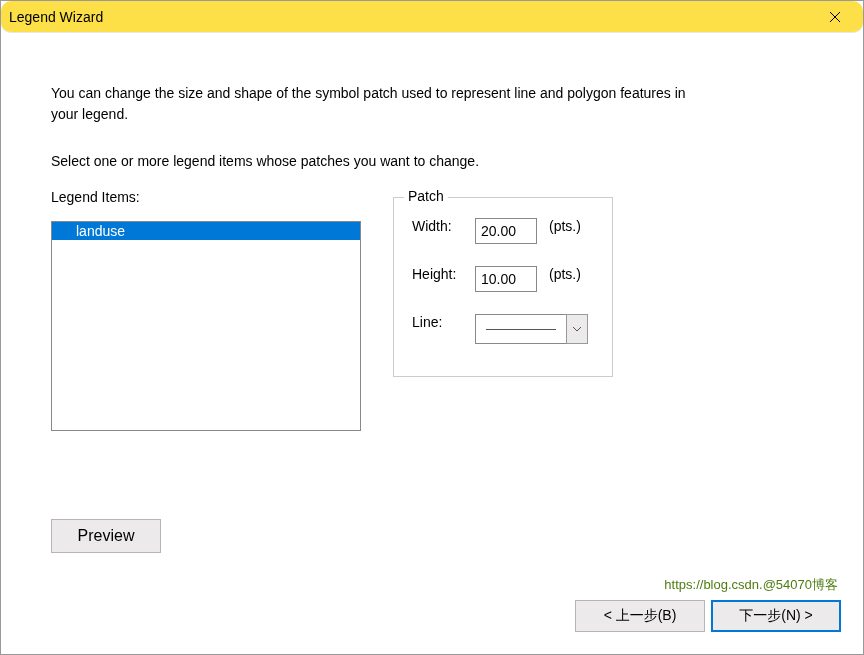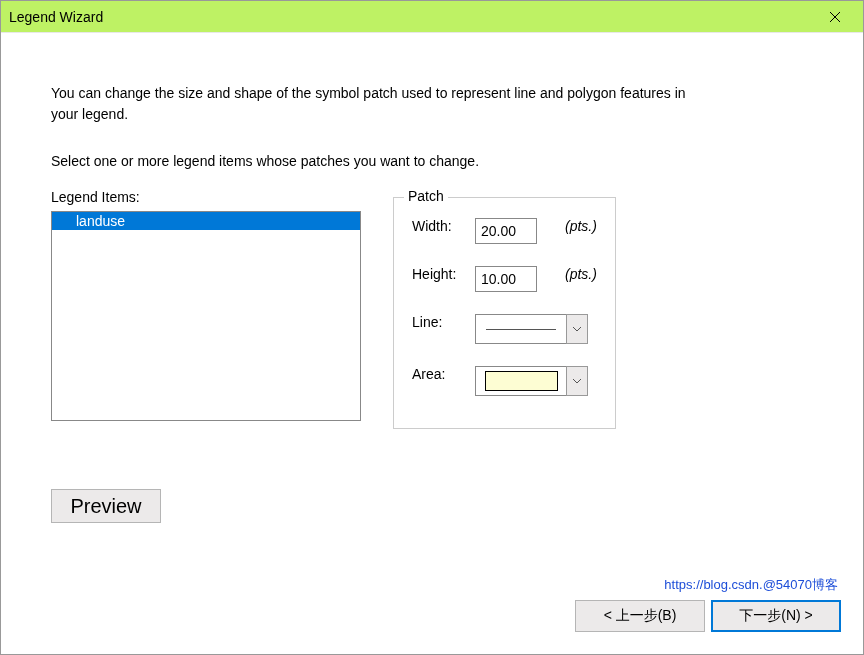--- a/index.html
+++ b/index.html
@@ -18,21 +18,22 @@
       border: 1px solid #999;
       background: #fff;
       position: relative;
     }
     .titlebar {
       height: 32px;
       display: flex;
       align-items: center;
       padding: 0 8px;
       border-bottom: 1px solid #e8e8e8;
-      background: #bef264;
+      background: #fde047;
+      border-radius: 10px;
     }
     .titlebar-title {
       flex: 1;
       font-size: 14px;
       color: #000;
     }
     .close-btn {
       width: 40px;
       height: 28px;
       display: flex;
@@ -58,21 +59,21 @@
     }
     .main-row {
       display: flex;
       gap: 30px;
       align-items: flex-start;
     }
     .legend-col {
       flex: 0 0 310px;
     }
     .legend-label {
-      margin-bottom: 6px;
+      margin-bottom: 16px;
     }
     .listbox {
       width: 310px;
       height: 210px;
       border: 1px solid #888;
       background: #fff;
       overflow: auto;
     }
     .list-item {
       padding: 1px 4px;
@@ -111,22 +112,21 @@
       width: 55px;
     }
     .patch-input {
       width: 62px;
       height: 26px;
       border: 1px solid #888;
       padding: 2px 5px;
       font-size: 14px;
     }
     .patch-units {
-      margin-left: 20px;
-      font-style: italic;
+      margin-left: 4px;
     }
     .combo {
       display: flex;
       width: 113px;
       height: 30px;
     }
     .combo-display {
       flex: 1;
       border: 1px solid #888;
       border-right: none;
@@ -149,27 +149,27 @@
       height: 1px;
       background: #555;
     }
     .area-sample {
       width: 73px;
       height: 20px;
       background: #fdfdd3;
       border: 1px solid #000;
     }
     .preview-btn {
-      margin-top: 60px;
+      margin-top: 88px;
       width: 110px;
       height: 34px;
       background: #eceaea;
       border: 1px solid #b5b5b5;
       cursor: pointer;
-      font-size: 20px;
+      font-size: 16px;
     }
     .nav-buttons {
       position: absolute;
       bottom: 22px;
       right: 22px;
       display: flex;
       gap: 6px;
     }
     .nav-btn {
       width: 130px;
@@ -185,21 +185,21 @@
     .nav-btn.primary {
       border: 2px solid #0078d7;
     }
     .nav-btn.cancel {
       width: 100px;
     }
     .watermark {
       position: absolute;
       bottom: 60px;
       right: 25px;
-      color: #1d4ed8;
+      color: #4d7c0f;
       font-size: 13px;
       pointer-events: none;
     }
   </style>
 </head>
 <body>
 
 <div class="window">
   <div class="titlebar">
     <div class="titlebar-title">Legend Wizard</div>
@@ -245,33 +245,20 @@
               <div class="line-sample"></div>
             </div>
             <div class="combo-dropdown">
               <svg width="8" height="5" viewBox="0 0 8 5">
                 <path d="M0 0 L4 4 L8 0" fill="none" stroke="#555" stroke-width="1"></path>
               </svg>
             </div>
           </div>
         </div>
 
-        <div class="patch-row">
-          <div class="patch-label">Area:</div>
-          <div class="combo">
-            <div class="combo-display">
-              <div class="area-sample"></div>
-            </div>
-            <div class="combo-dropdown">
-              <svg width="8" height="5" viewBox="0 0 8 5">
-                <path d="M0 0 L4 4 L8 0" fill="none" stroke="#555" stroke-width="1"></path>
-              </svg>
-            </div>
-          </div>
-        </div>
       </fieldset>
     </div>
 
     <button class="preview-btn">Preview</button>
   </div>
 
   <div class="watermark">https://blog.csdn.@54070博客</div>
 
   <div class="nav-buttons">
     <button class="nav-btn">&lt; 上一步(B)</button>

